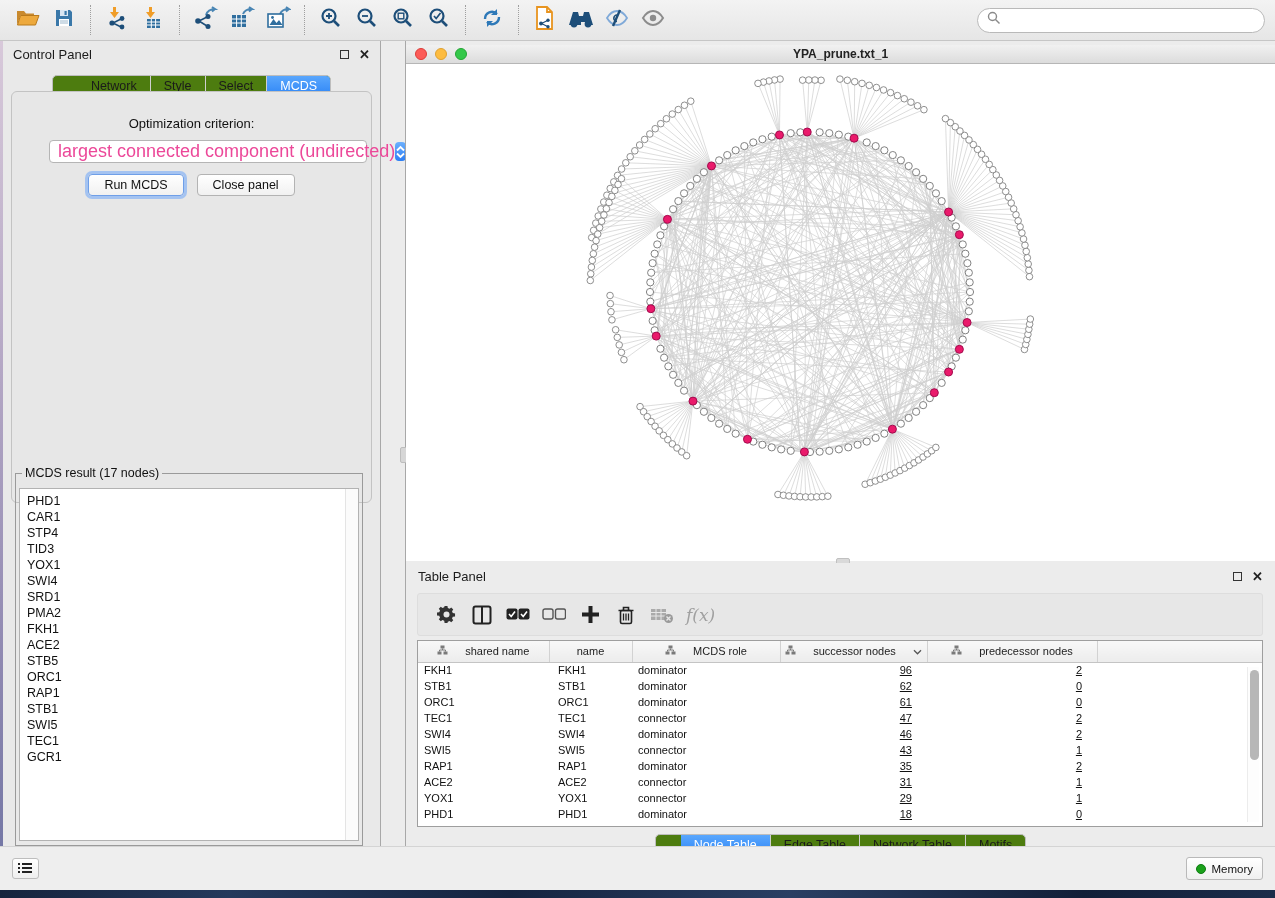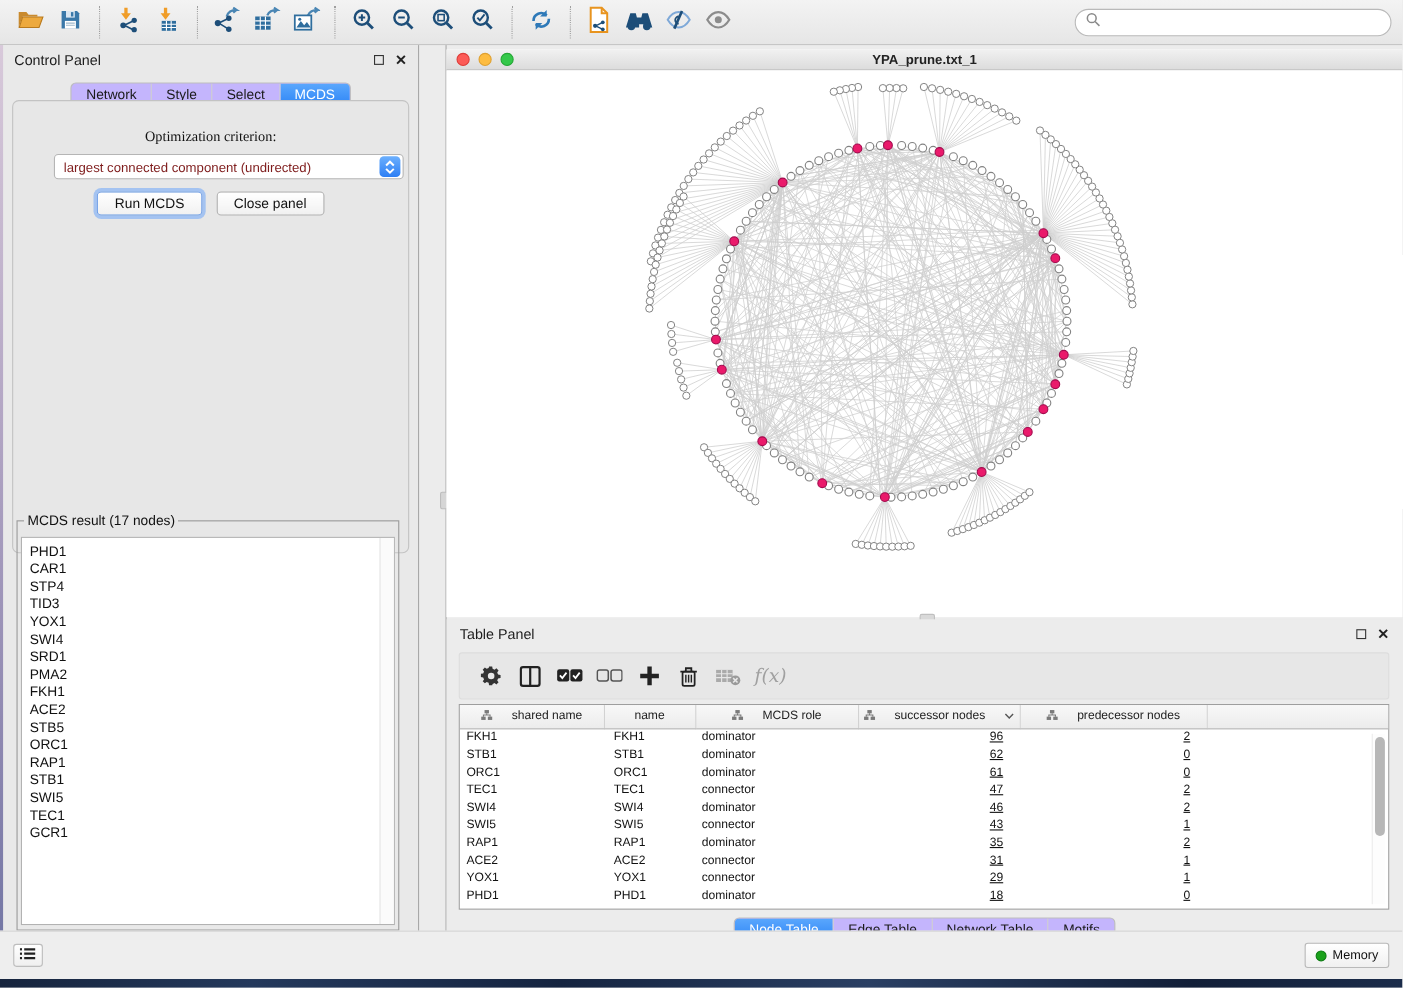--- a/index.html
+++ b/index.html
@@ -26,31 +26,31 @@
   
   .control-panel { position:absolute; left:3px; top:41px; width:378px; bottom:36px; background:#e9e9e9;
     border-right:1px solid #a8a8a8; }
   .panel-header { height:26px; display:flex; align-items:center; padding:0 10px; }
   .panel-title { font-size:13px; color:#1c1c1c; }
   .ph-icons { margin-left:auto; display:flex; gap:10px; align-items:center; }
   .float-ic { width:9px; height:9px; border:1.5px solid #333; display:inline-block; }
   .close-ic { font-size:13px; font-weight:bold; color:#222; line-height:9px; }
 
   .tabs-row { display:flex; justify-content:center; margin-top:8px; }
-  .seg { display:inline-flex; background:#c4b5fd; border:1px solid #bdbdbd; border-radius:5px; overflow:hidden; }
+  .seg { display:inline-flex; background:#4d7c0f; border:1px solid #bdbdbd; border-radius:5px; overflow:hidden;padding-left:25px; }
   .seg .tab { padding:3px 13px; font-size:12.5px; color:#1a1a1a; border-left:1px solid #cfcfcf; cursor:default; }
   .seg .tab:first-child { border-left:none; }
   .seg .tab.sel { background:linear-gradient(#5aa7fd,#2e85f6); color:#fff; }
 
   .cp-box { position:absolute; left:8px; right:8px; top:50px; height:412px;
     border:1px solid #c3c3c3; border-radius:6px; background:#e7e7e7; }
-  .opt-label { text-align:center; margin-top:24px; font-size:13px; color:#111;font-family:Liberation Serif, serif; }
+  .opt-label { text-align:center; margin-top:24px; font-size:13px; color:#111; }
   .select { position:absolute; left:37px; top:48px; width:318px; height:23px; background:#fff;
     border:1px solid #b5b5b5; border-radius:4px; display:flex; align-items:center; }
-  .select .sel-text { flex:1; font-size:12px; padding-left:8px; color:#7f1d1d; white-space:nowrap; }
+  .select .sel-text { flex:1; font-size:18px; padding-left:8px; color:#ec4899; white-space:nowrap; }
   .stepper { width:19px; height:19px; margin-right:2px; border-radius:4px;
     background:linear-gradient(#6cb0fe,#2c7ef4); display:flex; align-items:center; justify-content:center; }
   .btn-row { position:absolute; top:82px; left:0; right:0; display:flex; justify-content:center; gap:13px; }
   .mac-btn { font-family:Liberation Sans, sans-serif; font-size:12.5px; color:#111; padding:3px 15px;
     background:linear-gradient(#ffffff,#f1f1f1); border:1px solid #b3b3b3; border-radius:4px; }
   .mac-btn.focus { border-color:#6f9fe8; box-shadow:0 0 0 3px rgba(110,165,250,.55); }
 
   .result-box { position:absolute; left:12px; right:17px; top:425px; bottom:16px;
     border:1px solid #9a9a9a; padding:0; }
   .result-box legend { font-size:12.5px; color:#111; margin-left:6px; padding:0 3px; }

